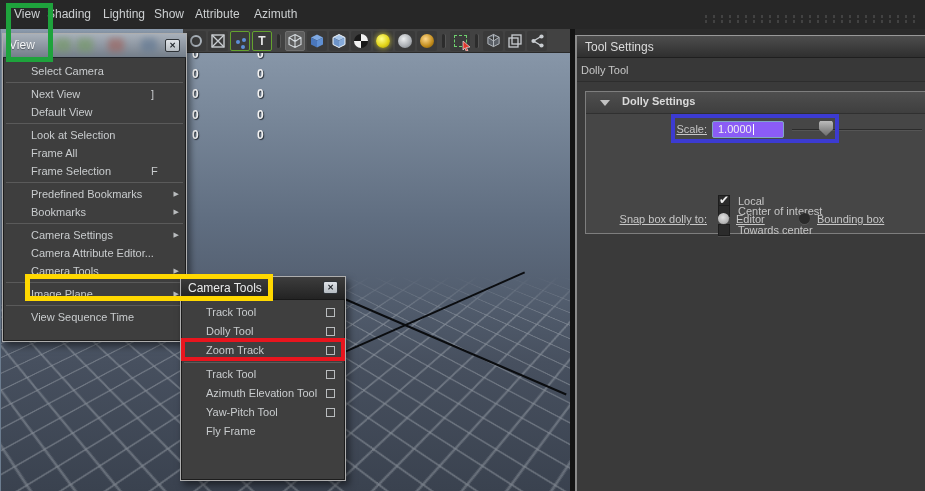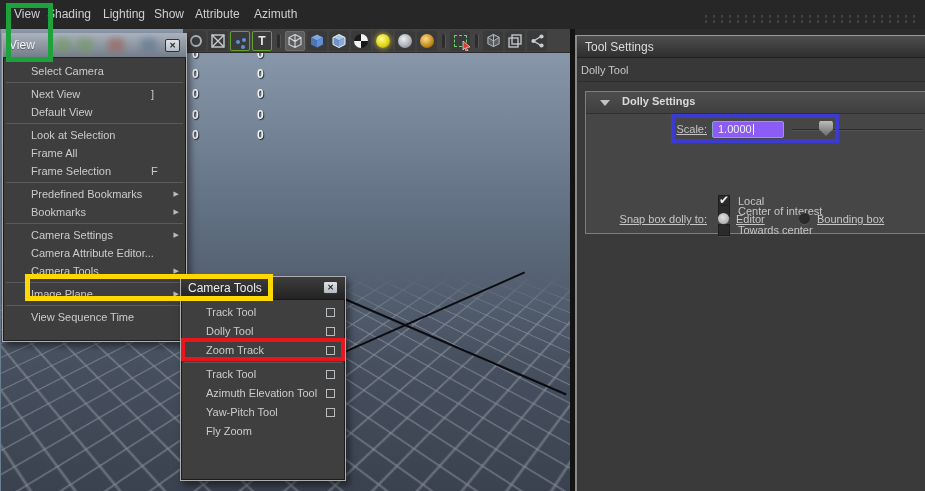--- a/index.html
+++ b/index.html
@@ -277,21 +277,21 @@
     <span class="closebtn" style="right:7px;top:4px"></span>
   </div>
   <div class="ct-list">
     <div class="ct-item"><span>Track Tool</span><span class="optbox"></span></div>
     <div class="ct-item"><span>Dolly Tool</span><span class="optbox"></span></div>
     <div class="ct-item"><span>Zoom Track</span><span class="optbox"></span></div>
     <div class="msep"></div>
     <div class="ct-item"><span>Track Tool</span><span class="optbox"></span></div>
     <div class="ct-item"><span>Azimuth Elevation Tool</span><span class="optbox"></span></div>
     <div class="ct-item"><span>Yaw-Pitch Tool</span><span class="optbox"></span></div>
-    <div class="ct-item"><span>Fly Zoom</span></div>
+    <div class="ct-item"><span>Fly Frame</span></div>
   </div>
 </div>
 
 <div class="ts-panel">
   <div class="ts-title"><span>Tool Settings</span></div>
   <div class="ts-toolname">Dolly Tool</div>
 
   <div class="ts-frame">
     <div class="ts-frame-head">
       <span class="tri-down"></span>

